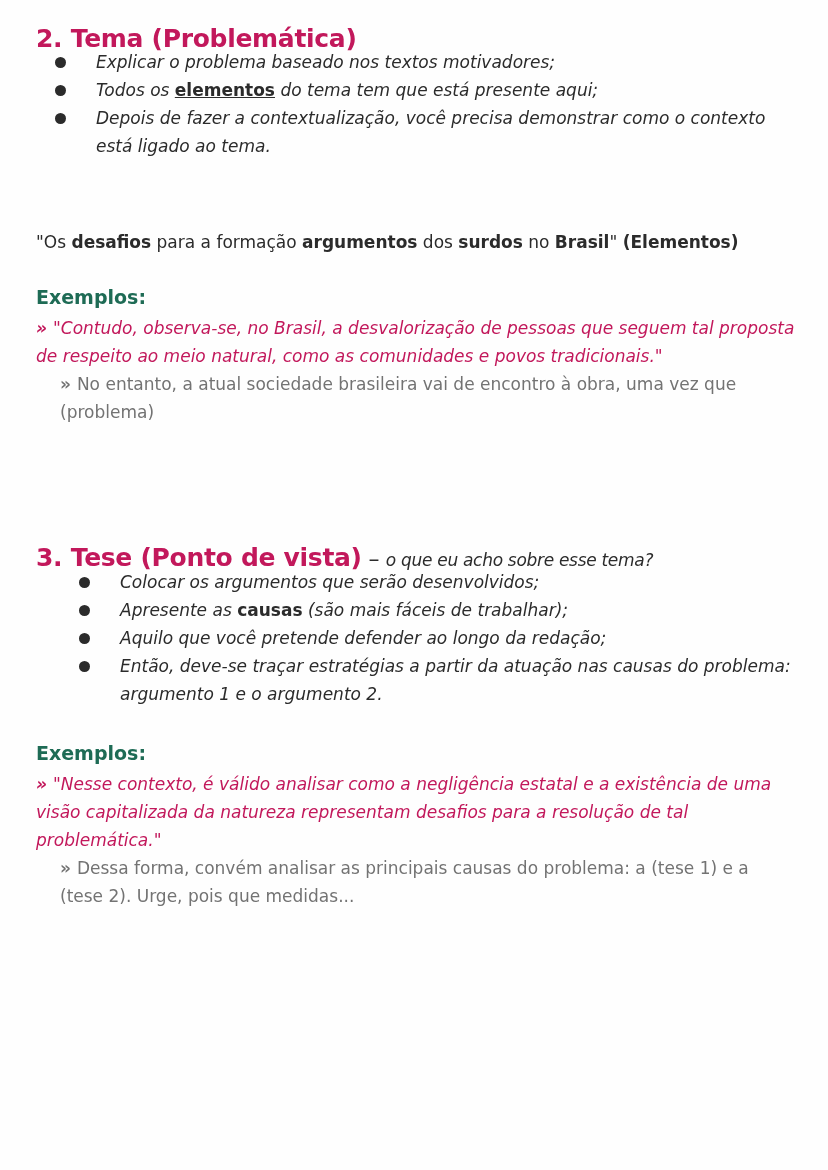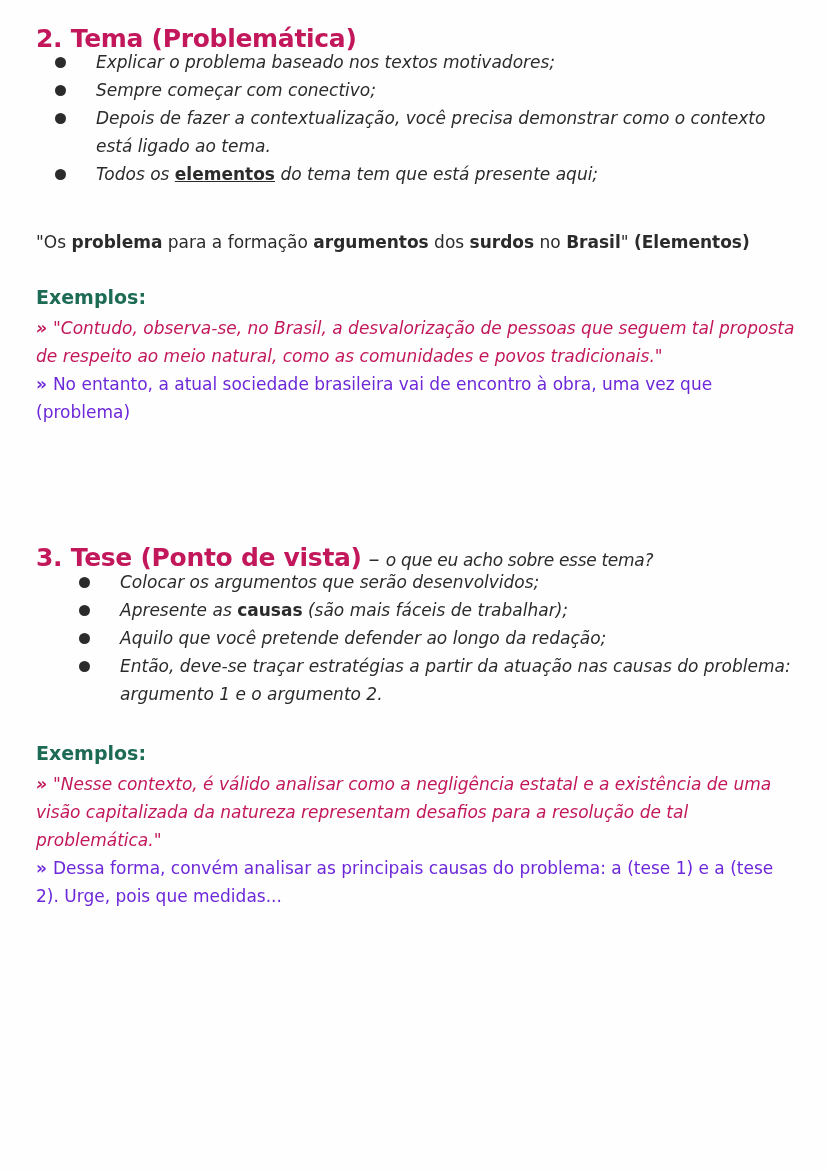--- a/index.html
+++ b/index.html
@@ -96,21 +96,22 @@
     left: 36px;
     width: 760px;
     font-size: 17px;
     line-height: 28px;
   }
   .example-block .pink {
     color: #c2185b;
     font-style: italic;
   }
   .example-block .dark {
-    color: #6d28d9;
+    color: #737373;
+    margin-left: 24px;
   }
   .chev {
     font-weight: bold;
   }
 </style>
 </head>
 <body>
 
 <div class="page">
 
@@ -118,33 +119,29 @@
     <span>2. Tema (Problemática)</span>
   </div>
 
   <ul class="bullets" style="top:48px;">
     <li>
       <span class="dot"></span>
       <span>Explicar o problema baseado nos textos motivadores;</span>
     </li>
     <li>
       <span class="dot"></span>
-      <span>Sempre começar com conectivo;</span>
+      <span>Todos os </span><u class="ul">elementos</u><span> do tema tem que está presente aqui;</span>
     </li>
     <li>
       <span class="dot"></span>
       <span>Depois de fazer a contextualização, você precisa demonstrar como o contexto está ligado ao tema.</span>
     </li>
-    <li>
-      <span class="dot"></span>
-      <span>Todos os </span><u class="ul">elementos</u><span> do tema tem que está presente aqui;</span>
-    </li>
   </ul>
 
-  <div class="para" style="top:228px;"><span>"Os </span><b>problema</b><span> para a formação </span><b>argumentos</b><span> dos </span><b>surdos</b><span> no </span><b>Brasil</b><span>" </span><b>(Elementos)</b></div>
+  <div class="para" style="top:228px;"><span>"Os </span><b>desafios</b><span> para a formação </span><b>argumentos</b><span> dos </span><b>surdos</b><span> no </span><b>Brasil</b><span>" </span><b>(Elementos)</b></div>
 
   <div class="examples-label" style="top:286px;">Exemplos:</div>
 
   <div class="example-block" style="top:314px;">
     <div class="pink"><span class="chev">» </span><span>"Contudo, observa-se, no Brasil, a desvalorização de pessoas que seguem tal proposta de respeito ao meio natural, como as comunidades e povos tradicionais."</span></div>
     <div class="dark"><span class="chev">» </span><span>No entanto, a atual sociedade brasileira vai de encontro à obra, uma vez que (problema)</span></div>
   </div>
 
   <div class="heading" style="top:543px;">
     <span>3. Tese (Ponto de vista)</span><span class="dash"> – </span><span class="sub">o que eu acho sobre esse tema?</span>

